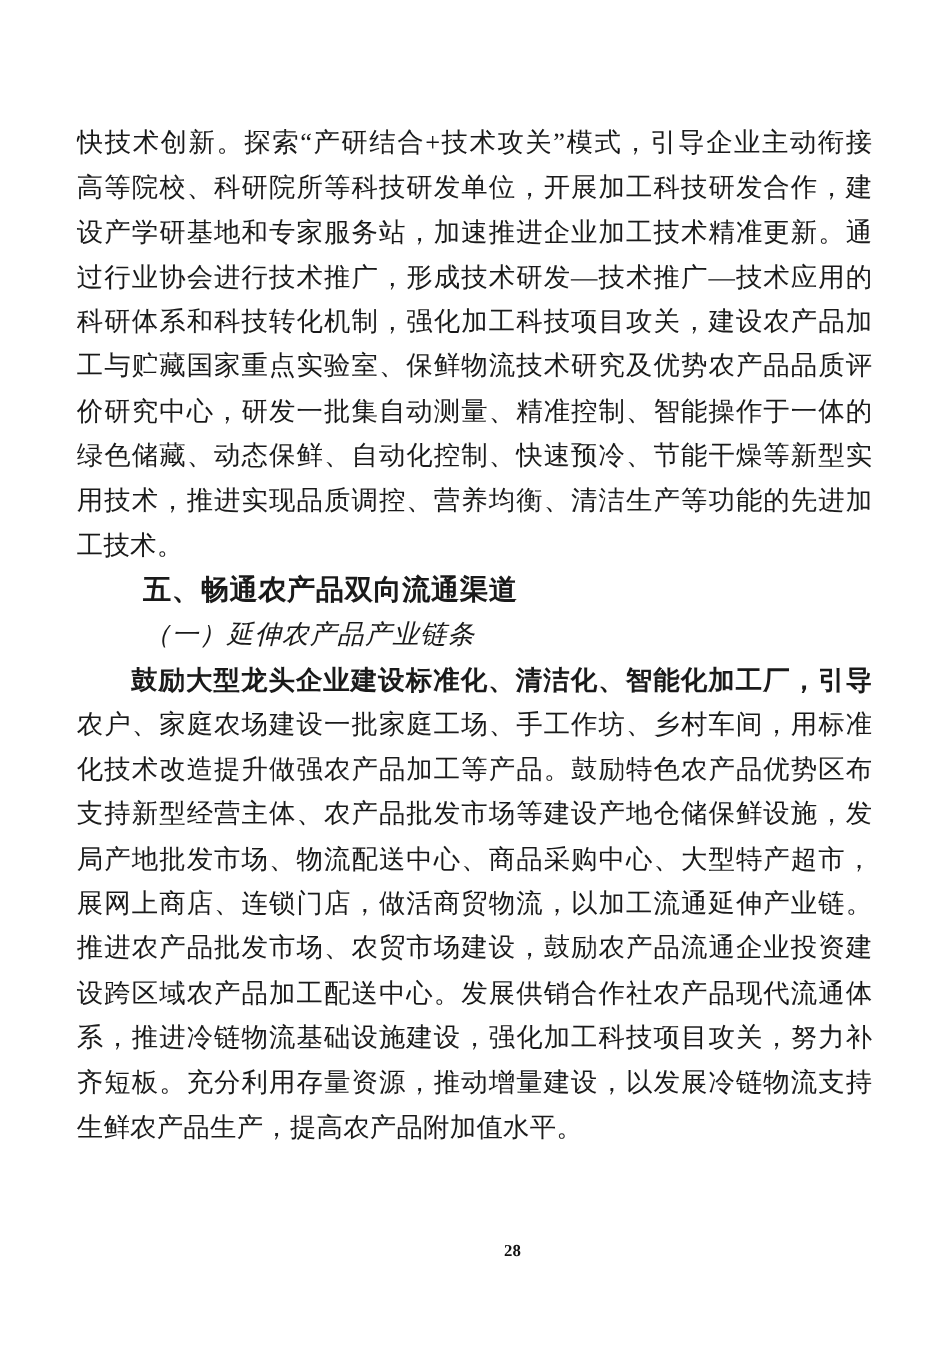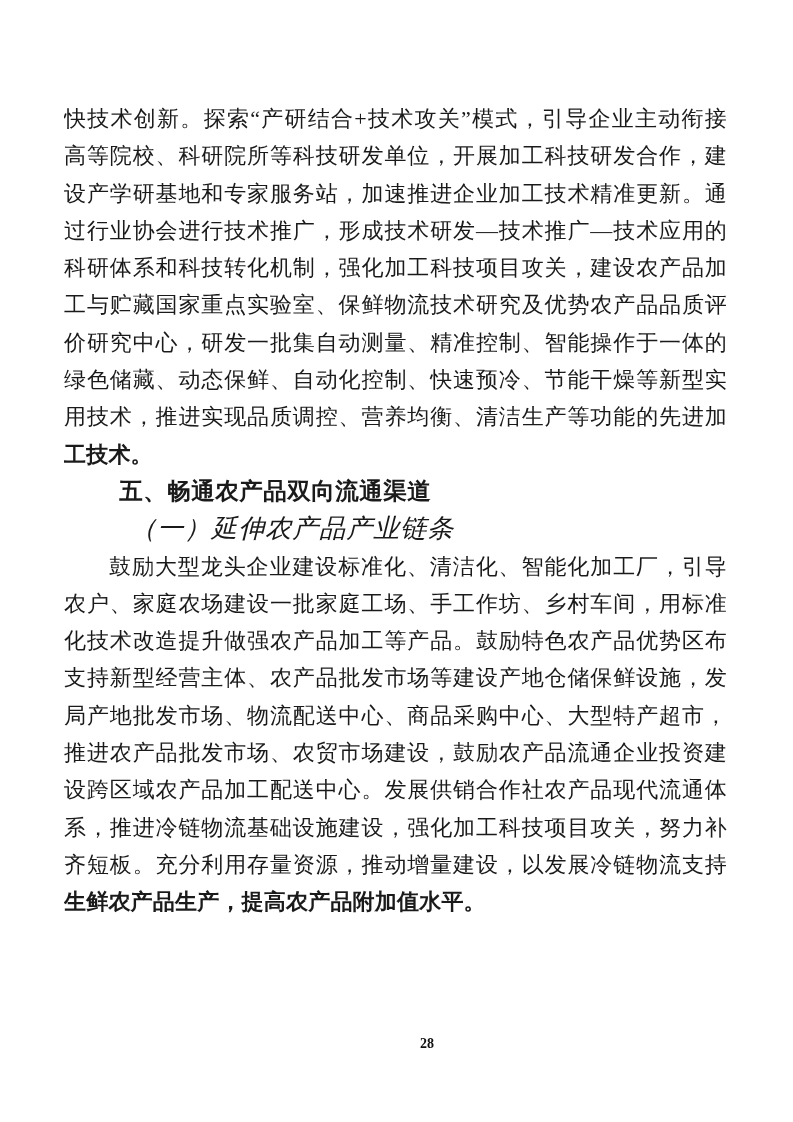--- a/index.html
+++ b/index.html
@@ -28,37 +28,37 @@
     height: 37.3px;
     white-space: nowrap;
     text-align: justify;
     text-align-last: justify;
     letter-spacing: 0.2px;
     overflow: hidden;
   }
   .line.short {
     text-align: left;
     text-align-last: left;
-    font-weight: bold;
   }
   .line.indent {
     text-indent: 2.05em;
+    font-weight: bold;
   }
   .line.heading {
     font-family: "Liberation Sans", "DejaVu Sans", sans-serif;
     font-weight: 700;
     font-size: 23.5px;
     text-indent: 2.35em;
     text-align: right;
     text-align-last: left;
     letter-spacing: 0.5px;
   }
   .line.subheading {
     font-style: italic;
-    font-size: 26px;
+    font-size: 22px;
     text-indent: 2.55em;
     text-align: left;
     text-align-last: left;
     letter-spacing: 1px;
   }
   .footer-page-number {
     position: absolute;
     top: 1036px;
     left: 427px;
     transform: translateX(-50%);
@@ -90,20 +90,21 @@
     <div class="line heading">五、畅通农产品双向流通渠道</div>
 
     <div class="line subheading">（一）延伸农产品产业链条</div>
 
     <div>
       <div class="line indent">鼓励大型龙头企业建设标准化、清洁化、智能化加工厂，引导</div>
       <div class="line">农户、家庭农场建设一批家庭工场、手工作坊、乡村车间，用标准</div>
       <div class="line">化技术改造提升做强农产品加工等产品。鼓励特色农产品优势区布</div>
       <div class="line">支持新型经营主体、农产品批发市场等建设产地仓储保鲜设施，发</div>
       <div class="line">局产地批发市场、物流配送中心、商品采购中心、大型特产超市，</div>
+      <div class="line">展网上商店、连锁门店，做活商贸物流，以加工流通延伸产业链。</div>
       <div class="line">推进农产品批发市场、农贸市场建设，鼓励农产品流通企业投资建</div>
       <div class="line">设跨区域农产品加工配送中心。发展供销合作社农产品现代流通体</div>
       <div class="line">系，推进冷链物流基础设施建设，强化加工科技项目攻关，努力补</div>
       <div class="line">齐短板。充分利用存量资源，推动增量建设，以发展冷链物流支持</div>
       <div class="line short">生鲜农产品生产，提高农产品附加值水平。</div>
     </div>
 
   </div>
 
   <div class="footer-page-number">28</div>

